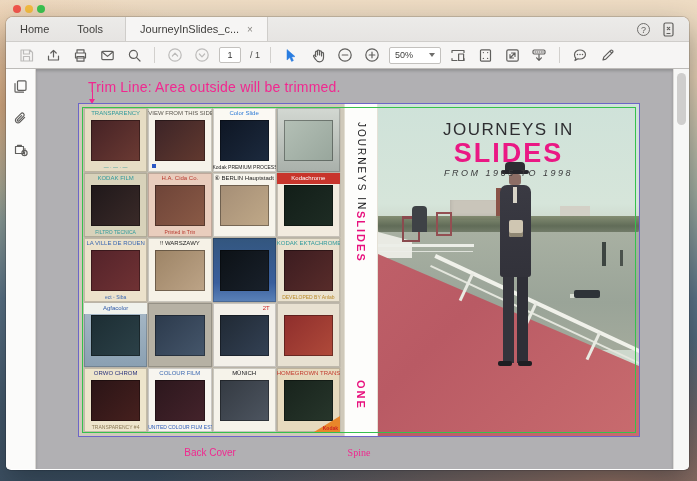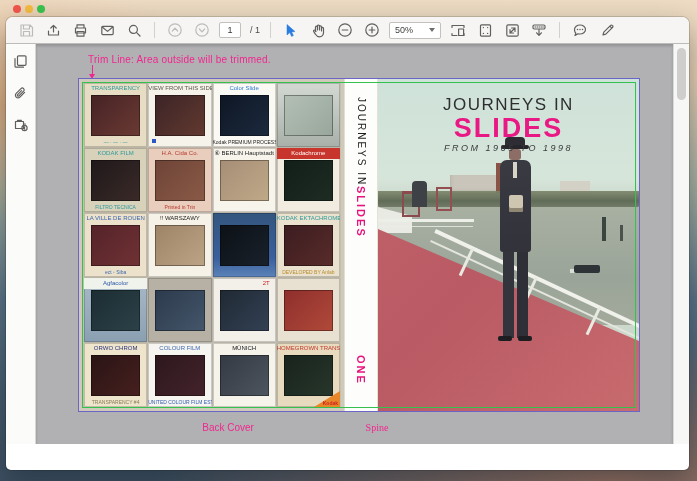--- a/index.html
+++ b/index.html
@@ -42,21 +42,21 @@
   .zoom-select { height:17px; min-width:52px; border:1px solid #c3c1be; background:#fff; border-radius:2px; display:flex; align-items:center; justify-content:space-between; padding:0 5px; font-size:9px; color:#3e3e3c; }
   .caret { width:0; height:0; border-left:3px solid transparent; border-right:3px solid transparent; border-top:4px solid #6e6d6b; }
   
   .content { display:flex; height:400px; }
   .sidebar { width:30px; background:#fbfbfa; border-right:1px solid #d8d6d3; display:flex; flex-direction:column; align-items:center; padding-top:8px; gap:14px; }
   .sbtn { width:18px; height:18px; display:flex; align-items:center; justify-content:center; }
   .docarea { flex:1; background:#b1b0b3; position:relative; box-shadow:inset 0 2px 3px rgba(0,0,0,.18); }
   .scrolltrack { width:16px; background:#f7f7f6; border-left:1px solid #dcdad8; position:relative; }
   .scrollthumb { position:absolute; left:3px; top:4px; width:9px; height:52px; border-radius:5px; background:#cfcecd; }
   
-  .trim-note { position:absolute; left:52px; top:10px; font-size:10px; color:#f1278f; letter-spacing:.2px; }
+  .trim-note { position:absolute; left:52px; top:10px; font-size:14px; color:#f1278f; letter-spacing:.2px; }
   .trim-arrow { position:absolute; left:56px; top:21px; width:1px; height:9px; background:#f1278f; }
   .trim-arrow::after { content:""; position:absolute; left:-3px; top:9px; border:3px solid transparent; border-top:5px solid #f1278f; }
   
   .page { position:absolute; left:42px; top:34px; width:562px; height:334px; background:#fff; border:1px solid #6c65c8; }
   .trimline { position:absolute; inset:3px; border:1px solid #35c14d; z-index:40; pointer-events:none; }
   .cover-flex { display:flex; width:100%; height:100%; }
   
   .back-cover { width:265px; background:#cfc9ba; padding:4px 4px 4px 5px; }
   .slides-grid { display:grid; grid-template-columns:repeat(4,1fr); grid-template-rows:repeat(5,1fr); gap:1px; width:100%; height:100%; }
   .slide { position:relative; display:flex; flex-direction:column; overflow:hidden; box-shadow:inset 0 0 0 1px rgba(0,0,0,.18), 0 0 1px rgba(0,0,0,.3); }
@@ -106,39 +106,54 @@
   .man-legL { position:absolute; left:7px; top:115px; width:11px; height:86px; background:#34343c; }
   .man-legR { position:absolute; left:21px; top:115px; width:11px; height:86px; background:#2f2f37; }
   .man-shoeL { position:absolute; left:2px; top:199px; width:14px; height:5px; background:#1e1e22; border-radius:2px; }
   .man-shoeR { position:absolute; left:22px; top:199px; width:14px; height:5px; background:#1e1e22; border-radius:2px; }
   
   .fc-titles { position:absolute; left:0; top:16px; width:100%; text-align:center; z-index:5; }
   .fc-t1 { font-size:17px; letter-spacing:1.5px; color:#2e2e31; }
   .fc-t2 { font-size:27px; font-weight:800; letter-spacing:2px; color:#ea1884; line-height:26px; }
   .fc-t3 { font-size:9px; font-style:italic; letter-spacing:2.5px; color:#3a3a3c; margin-top:2px; }
   
-  .cover-labels { position:absolute; left:60px; top:378px; width:562px; display:flex; font-size:10px; color:#f1278f; }
+  .cover-labels { position:absolute; left:42px; top:378px; width:562px; display:flex; font-size:10px; color:#f1278f; }
   .cover-labels .lab-back { width:47%; text-align:center; }
   .cover-labels .lab-spine { width:6%; text-align:center;font-family:Liberation Serif, serif; }
   .cover-labels .lab-front { width:47%; text-align:center; }
   .icon-stroke { stroke:#605f5d; fill:none; stroke-width:1.2; stroke-linecap:round; stroke-linejoin:round; }
 </style>
 </head>
 <body>
 
 <div class="titlebar">
   <div class="lights">
     <div class="light red"></div>
     <div class="light yellow"></div>
     <div class="light green"></div>
   </div>
 </div>
 
 <div class="window">
 
+  <div class="tabbar">
+    <div class="tab">Home</div>
+    <div class="tab">Tools</div>
+    <div class="tab doc">
+      <span>JourneyInSlides_c...</span>
+      <span class="tab-close">×</span>
+    </div>
+    <div class="tabbar-right">
+      <div class="help-circle">?</div>
+      <svg width="13" height="15" viewBox="0 0 13 15">
+          <rect x="2" y="1" width="9" height="13" rx="1.5" class="icon-stroke"></rect>
+          <path d="M5 11.5 L8 11.5 M5.3 5.3 l2.4 2.4 M7.7 5.3 l-2.4 2.4" class="icon-stroke"></path>
+        </svg>
+    </div>
+  </div>
 
   <div class="toolbar">
     <div class="tbtn disabled">
       <svg width="15" height="15" viewBox="0 0 15 15">
           <path d="M2 2 h9 l2.5 2.5 V13 H2 Z M4.5 2 v4 h6 v-4 M4.5 13 v-4.5 h6 V13" class="icon-stroke"></path>
         </svg>
     </div>
     <div class="tbtn">
       <svg width="15" height="15" viewBox="0 0 15 15">
           <path d="M7.5 9 V2.5 M4.8 5 l2.7-2.7 L10.2 5 M2.5 8 v4 h10 v-4" class="icon-stroke"></path>

